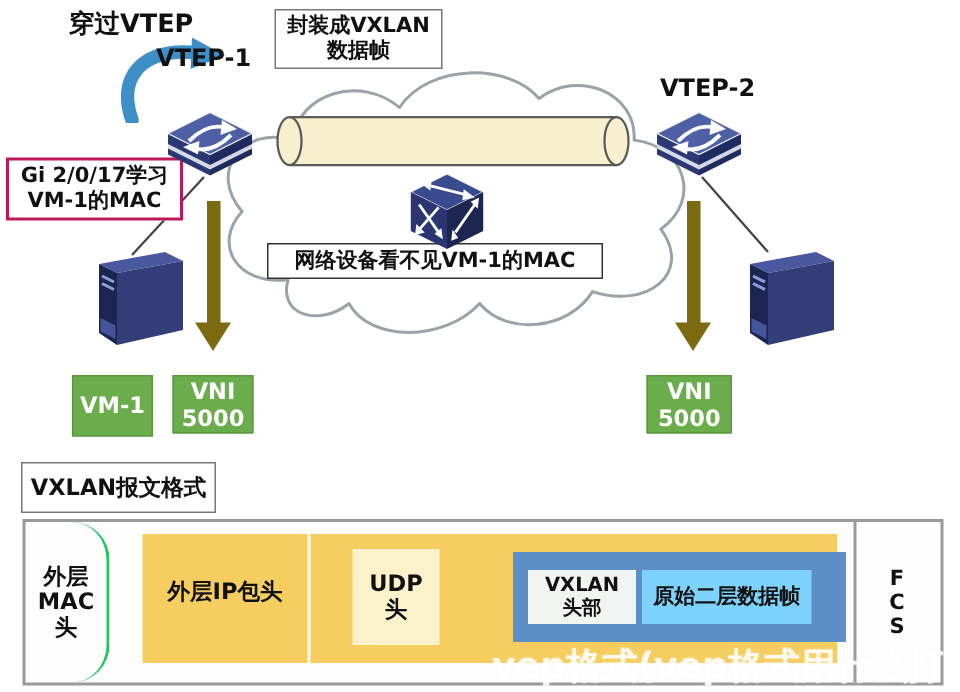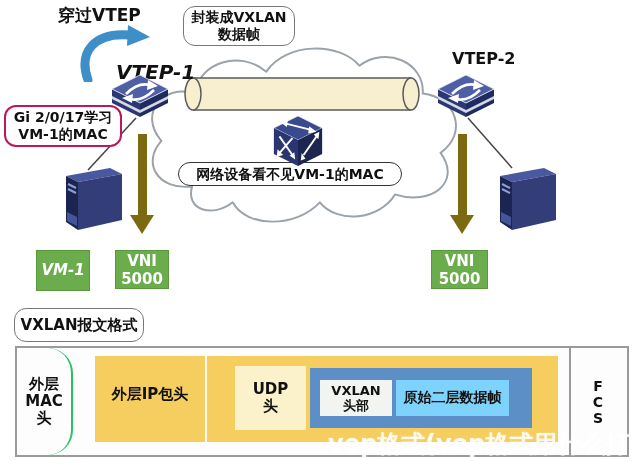--- a/index.html
+++ b/index.html
@@ -1,34 +1,34 @@
 <!DOCTYPE html>
 <html><head>
 <meta charset="utf-8">
 <style>
   html,body{margin:0;padding:0;background:#fff;}
   .stage{position:relative;width:640px;height:461px;background:#fff;overflow:hidden;
          font-family:"DejaVu Sans","Liberation Sans",sans-serif;color:#111;}
   .abs{position:absolute;}
-  .lbl{font-weight:bold;white-space:nowrap;margin-left:12px;}
-  .boxed{background:#fff;text-align:center;font-weight:bold;border-radius:12px;}
+  .lbl{font-weight:bold;white-space:nowrap;}
+  .boxed{background:#fff;text-align:center;font-weight:bold;}
   .b-thin{border:1px solid #777;}
   .b-dark{border:2px solid #be185d;}
   .green-box{background:#6BAC4C;border:1px solid #58993C;color:#fff;font-weight:bold;
              text-align:center;font-size:15px;}
   .olive-shaft{width:9px;background:#7B6A10;}
   .olive-head{width:0;height:0;border-left:12px solid transparent;border-right:12px solid transparent;
               border-top:19px solid #7B6A10;}
   
   .pkt{border:2px solid #9a9a9a;background:#fdfdfd;}
   .pkt-col{display:flex;flex-direction:column;align-items:center;justify-content:center;
            font-weight:bold;font-size:15px;line-height:17px;}
   .yellow{background:#F6CE5F;}
   .cream{background:#FBF2CB;}
-  .blue{background:#5C8FC6;}
+  .blue{background:#5C8FC6;margin-left:32px;}
   .near-white{background:#F1F4F0;}
   .pink{background:#7dd3fc;}
   .center-flex{display:flex;align-items:center;justify-content:center;text-align:center;font-weight:bold;}
   .wm-dark{font-size:19px;font-weight:bold;color:rgba(70,70,70,0.8);white-space:nowrap;}
   .wm-light{font-size:24px;font-weight:bold;color:rgba(255,255,255,0.85);white-space:nowrap;
             text-shadow:0 0 2px rgba(255,255,255,0.4);}
 </style>
 </head>
 <body>
 
@@ -53,21 +53,21 @@
     <ellipse cx="227" cy="18" rx="8" ry="16" fill="#F8EFCE" stroke="#5a5a5a" stroke-width="1.5"></ellipse>
     <ellipse cx="9" cy="18" rx="8" ry="16" fill="#F8EFCE" stroke="#5a5a5a" stroke-width="1.5"></ellipse>
   </svg>
 
   <svg class="abs" style="left:76px;top:24px;" width="82" height="58" viewBox="0 0 82 58">
     <path d="M12,56 C2,28 18,8 54,11" fill="none" stroke="#3E8EC8" stroke-width="9" stroke-linecap="round"></path>
     <polygon points="52,1 74,13 51,22" fill="#3E8EC8"></polygon>
   </svg>
 
   <div class="abs lbl" style="left:46px;top:4px;font-size:17px;">穿过VTEP</div>
-  <div class="abs lbl" style="left:104px;top:60px;font-size:20px;font-style:italic;">VTEP-1</div>
+  <div class="abs lbl" style="left:104px;top:29px;font-size:16px;">VTEP-1</div>
   <div class="abs lbl" style="left:440px;top:49px;font-size:16px;">VTEP-2</div>
 
   <div class="abs boxed b-thin" style="left:183px;top:6px;width:110px;padding:2px 0;font-size:14px;line-height:17px;">
     <div>封装成VXLAN</div>
     <div>数据帧</div>
   </div>
 
   <div class="abs boxed b-dark" style="left:4px;top:105px;width:114px;padding:2px 0;font-size:14px;line-height:17px;">
     <div>Gi 2/0/17学习</div>
     <div>VM-1的MAC</div>
@@ -133,21 +133,21 @@
   </svg>
   <svg class="abs" style="left:496px;top:164px;" width="64" height="72" viewBox="0 0 64 72">
     <polygon points="4,12 48,4 60,10 16,18" fill="#4A58A0"></polygon>
     <polygon points="4,12 16,18 16,66 4,58" fill="#1C2551"></polygon>
     <polygon points="16,18 60,10 60,56 16,66" fill="#333E78"></polygon>
     <line x1="6" y1="20" x2="14" y2="24" stroke="#8FA0D8" stroke-width="2"></line>
     <line x1="6" y1="25" x2="14" y2="29" stroke="#8FA0D8" stroke-width="2"></line>
     <polygon points="5,48 15,53 15,62 5,57" fill="#46549A"></polygon>
   </svg>
 
-  <div class="abs green-box" style="left:36px;top:250px;width:52px;height:39px;line-height:39px;font-style:italic;">VM-1</div>
+  <div class="abs green-box" style="left:48px;top:250px;width:52px;height:39px;line-height:39px;">VM-1</div>
   <div class="abs green-box" style="left:115px;top:250px;width:54px;height:39px;padding-top:1px;box-sizing:border-box;line-height:18px;">
     <div>VNI</div>
     <div>5000</div>
   </div>
   <div class="abs green-box" style="left:431px;top:250px;width:57px;height:39px;padding-top:1px;box-sizing:border-box;line-height:18px;">
     <div>VNI</div>
     <div>5000</div>
   </div>
 
   <div class="abs boxed b-thin center-flex" style="left:14px;top:308px;width:128px;height:32px;font-size:15px;">VXLAN报文格式</div>
@@ -156,21 +156,21 @@
     <div class="abs pkt-col" style="left:0;top:0;width:56px;height:107px;border-right:2px solid #22c55e;box-sizing:border-box;border-radius:25px;">
       <div>外层</div>
       <div>MAC</div>
       <div>头</div>
     </div>
 
     <div class="abs yellow" style="left:78px;top:8px;width:463px;height:86px;">
       <div class="abs center-flex" style="left:0;top:0;width:110px;height:76px;font-size:15px;">外层IP包头</div>
       <div class="abs" style="left:110px;top:0;width:2px;height:86px;background:rgba(255,255,255,0.9);"></div>
 
-      <div class="abs cream pkt-col" style="left:140px;top:10px;width:71px;height:64px;">
+      <div class="abs cream pkt-col" style="left:140px;top:10px;width:58px;height:64px;">
         <div>UDP</div>
         <div>头</div>
       </div>
 
       <div class="abs blue" style="left:215px;top:12px;width:222px;height:60px;">
         <div class="abs near-white pkt-col" style="left:10px;top:12px;width:72px;height:36px;font-size:13px;line-height:15px;">
           <div>VXLAN</div>
           <div>头部</div>
         </div>
         <div class="abs pink center-flex" style="left:86px;top:12px;width:113px;height:36px;font-size:14px;">原始二层数据帧</div>

